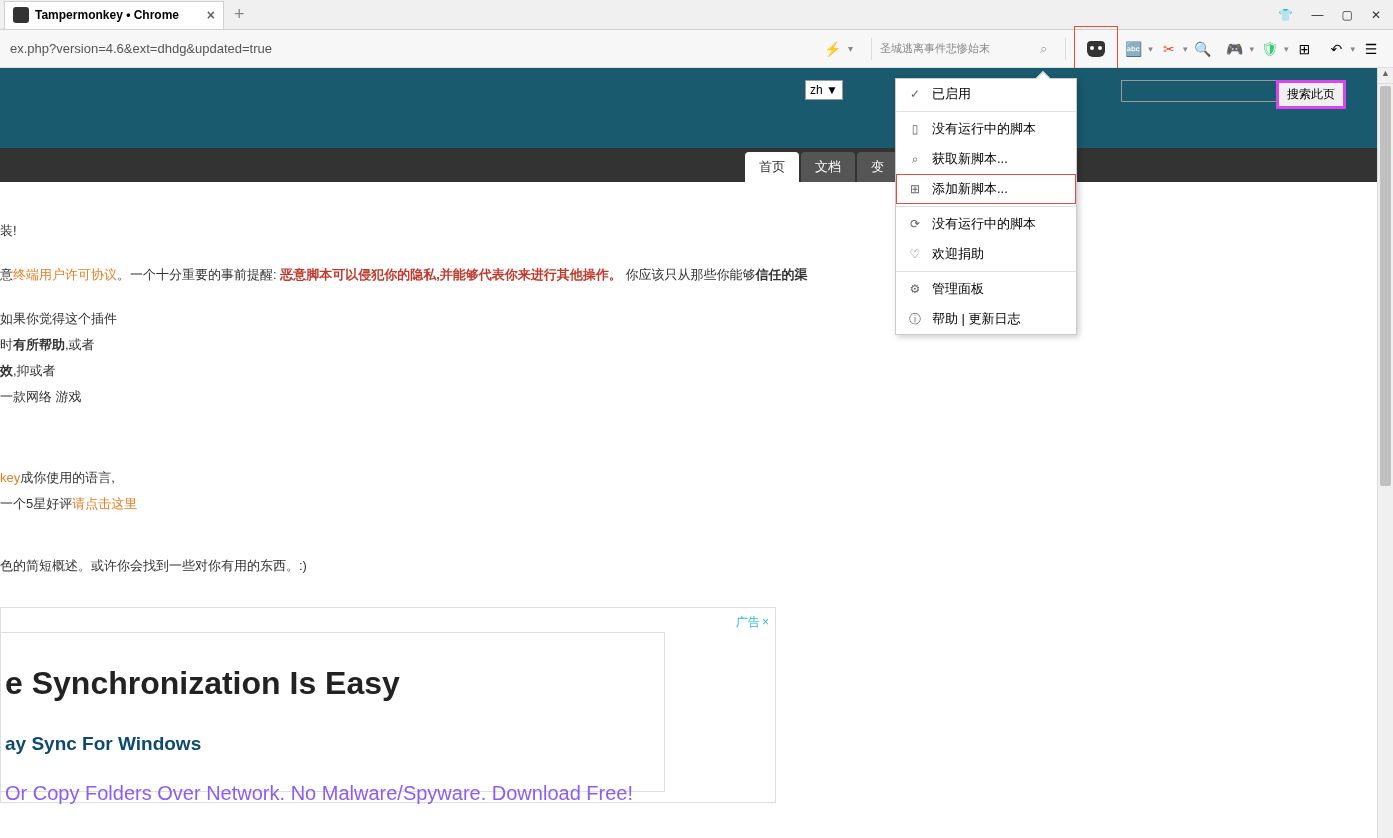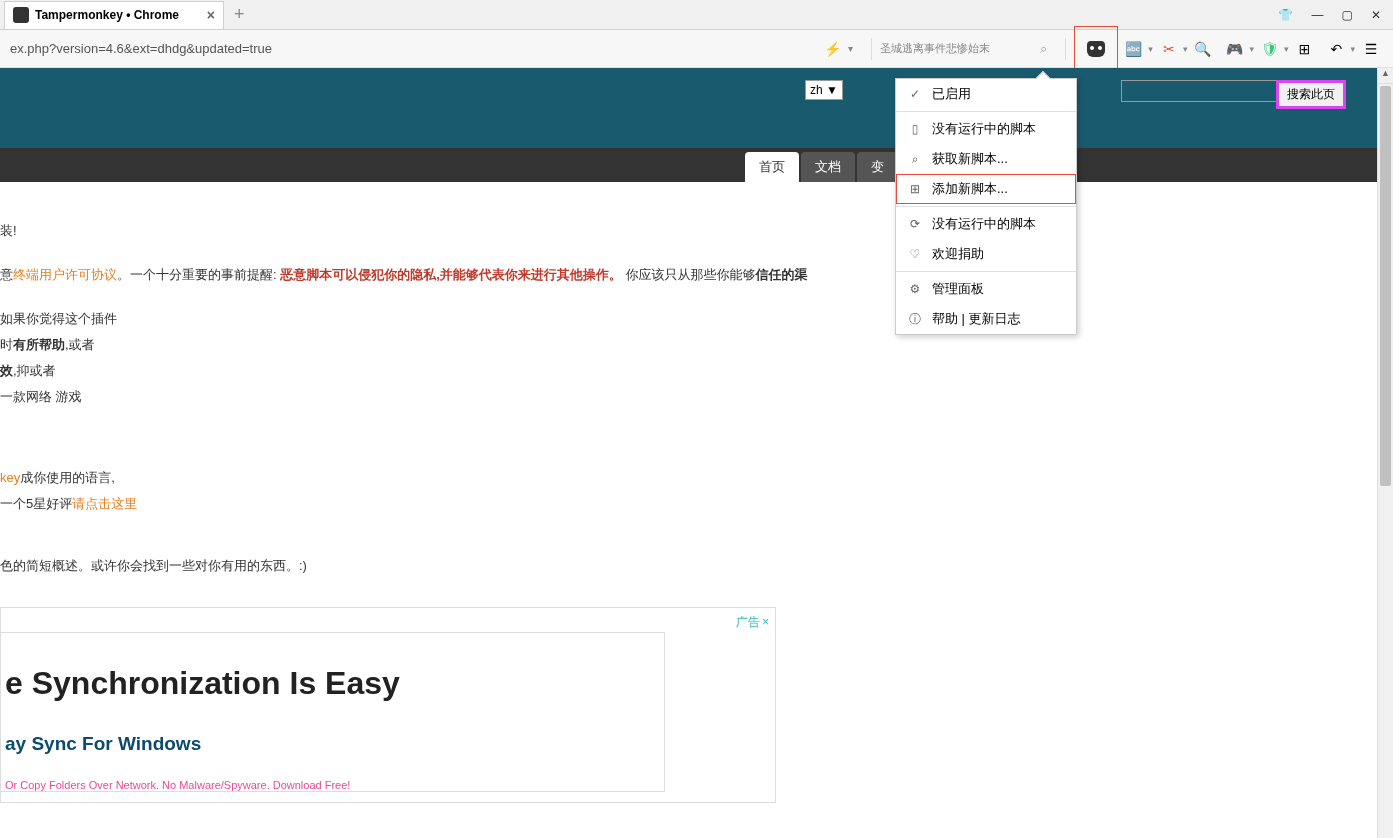--- a/index.html
+++ b/index.html
@@ -37,21 +37,21 @@
 .orange { color: #e67e22; }
 .red { color: #c0392b; font-weight: bold; }
 .bold { font-weight: bold; text-align: center; }
 .sp { height: 18px; }
 .ad-box { margin-top: 30px; width: 776px; border: 1px solid #ddd; position: relative; padding: 18px 0 10px 0; }
 .ad-label { position: absolute; right: 6px; top: 4px; font-size: 12px; }
 .ad-label .ad-txt { color: #3bb; }
 .ad-label .ad-x { color: #3bb; margin-left: 2px; }
 .ad-title { font-size: 32px; font-weight: bold; color: #222; margin-bottom: 18px; padding-left: 4px; }
 .ad-sub { font-size: 19px; font-weight: bold; color: #0c4a6e; padding-left: 4px; margin-bottom: 15px; }
-.ad-desc { font-size: 11px; color: #ec4899; padding-left: 4px; margin-bottom: 30px; }
+.ad-desc { font-size: 20px; color: #8b5cf6; padding-left: 4px; margin-bottom: 30px; }
 .inner-box { border: 1px solid #ddd; margin-left: -110px; margin-right: 110px; height: 160px; margin-top: 6px; }
 .popup { position: absolute; top: 78px; right: 316px; width: 182px; background: #fff; border: 1px solid #ccc; box-shadow: 2px 2px 6px rgba(0,0,0,0.2); z-index: 100; font-size: 13px; }
 .popup-arrow { position: absolute; top: -6px; left: 142px; width: 10px; height: 10px; background: #fff; border-left: 1px solid #ccc; border-top: 1px solid #ccc; transform: rotate(45deg); }
 .pm-item { display: flex; align-items: center; padding: 6px 10px; cursor: pointer; }
 .pm-item.hl { outline: 1px solid #e74c3c; outline-offset: -1px; }
 .pm-ic { width: 18px; margin-right: 8px; color: #666; font-size: 12px; display: inline-flex; justify-content: center; }
 .pm-sep { height: 1px; background: #e0e0e0; margin: 2px 0; }
 .scrollbar { position: absolute; right: 0; top: 68px; width: 16px; bottom: 0; background: #f0f0f0; border-left: 1px solid #ddd; }
 .scroll-up { height: 16px; text-align: center; font-size: 9px; color: #666; border-bottom: 1px solid #ddd; }
 .scroll-thumb { position: absolute; top: 18px; left: 2px; right: 2px; height: 400px; background: #c0c0c0; border-radius: 2px; }

